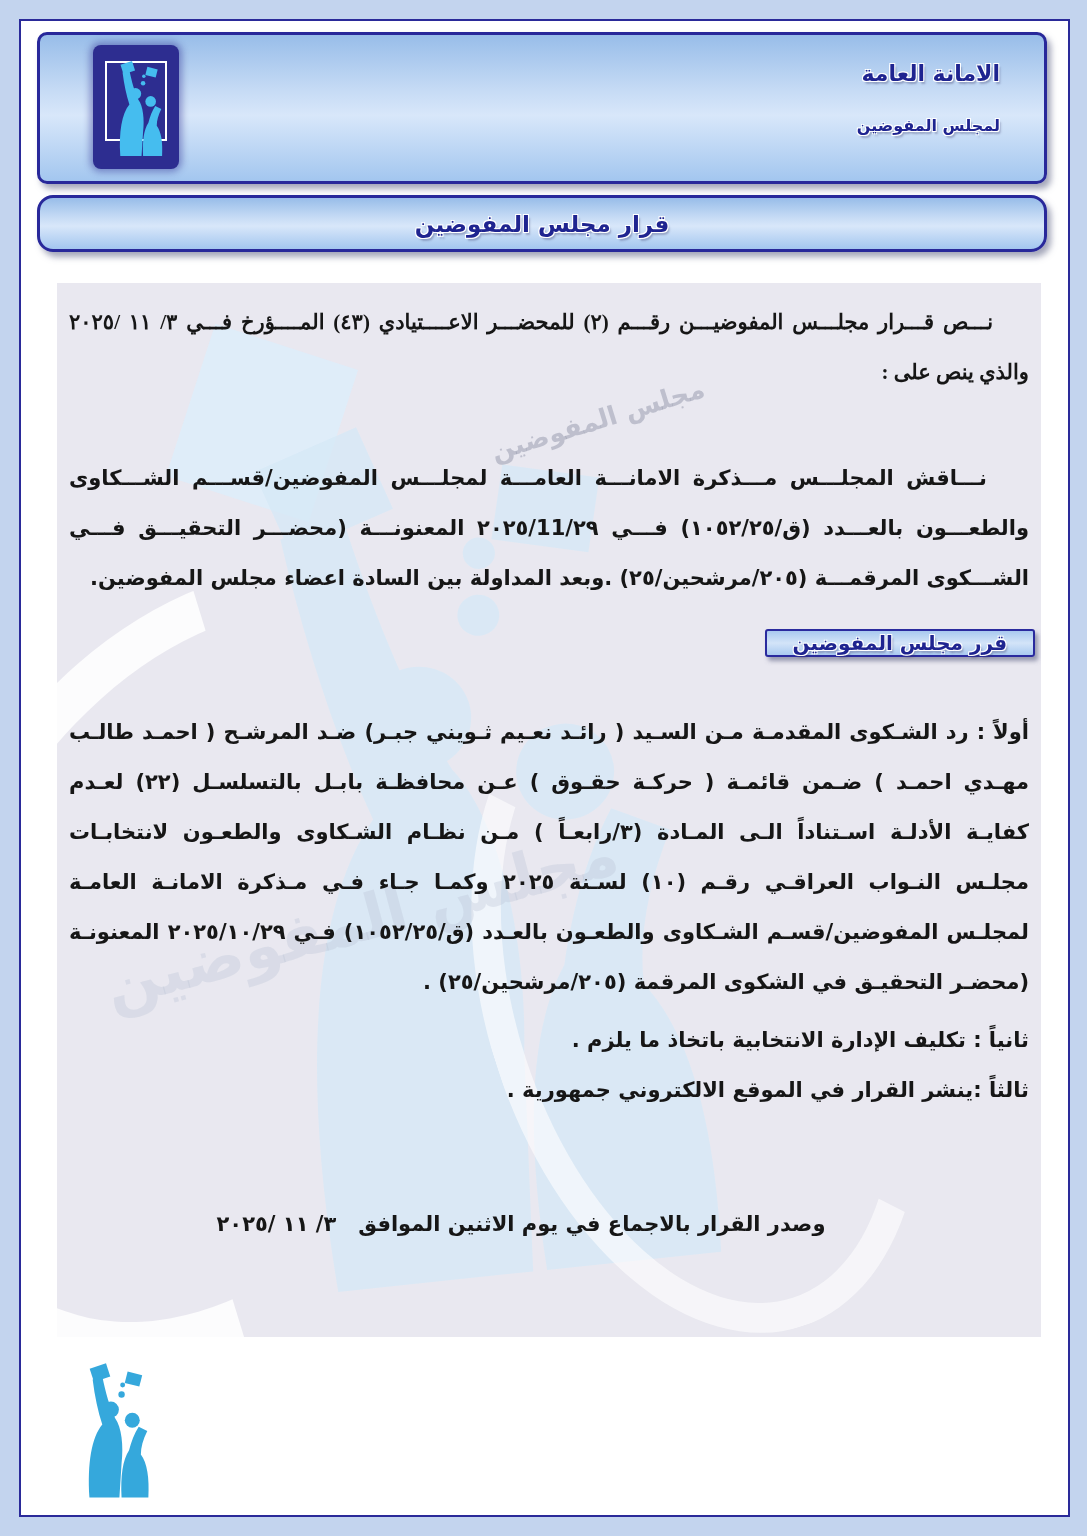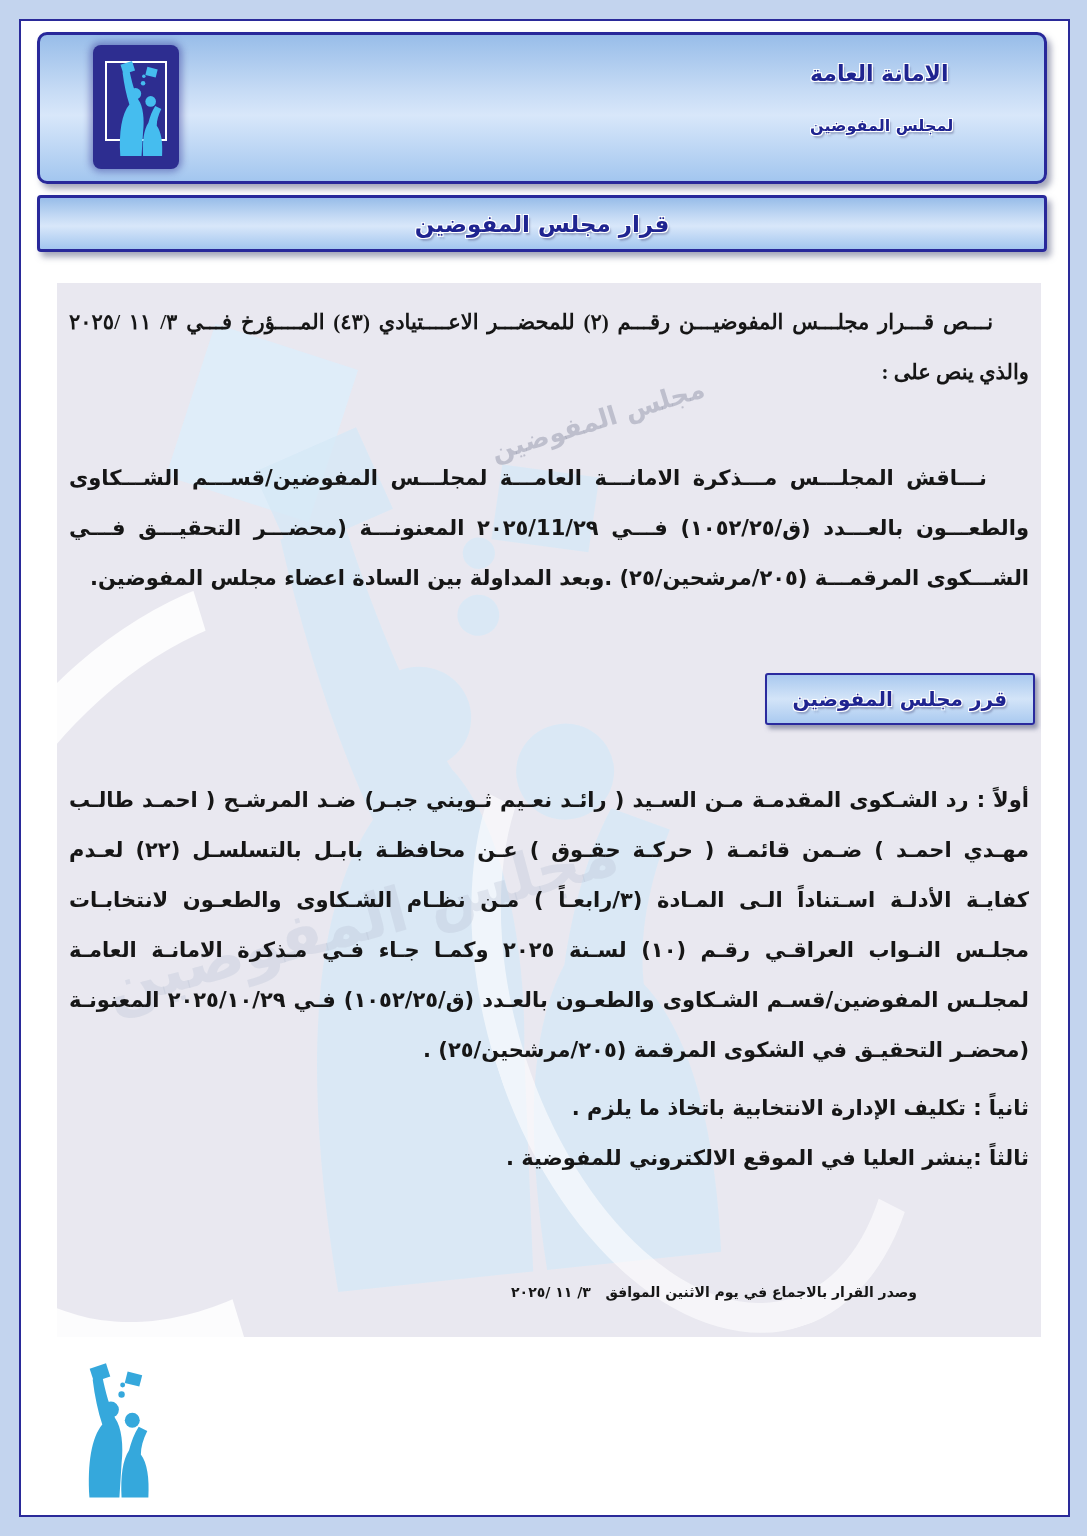--- a/index.html
+++ b/index.html
@@ -16,21 +16,21 @@
   
   .panel{
     border:3px solid #28289a;border-radius:10px;
     background:linear-gradient(180deg,#98bde9 0%,#c6dbf5 38%,#d8e7fa 55%,#a3c6ef 100%);
     box-shadow:4px 5px 6px rgba(90,95,130,.55);
     box-sizing:border-box;
   }
   .header-box{position:absolute;left:16px;top:11px;width:1010px;height:152px;}
   .title-box{
     position:absolute;left:16px;top:174px;width:1010px;height:57px;
-    display:flex;align-items:center;justify-content:center;border-radius:4px;
+    display:flex;align-items:center;justify-content:center;border-radius:16px;
   }
   .glow{
     color:#1f2490;font-weight:bold;
     text-shadow:-1px -1px 0 #fff,1px -1px 0 #fff,-1px 1px 0 #fff,1px 1px 0 #fff,2px 3px 2px rgba(60,60,110,.35);
   }
   
   .hdr-logo{
     position:absolute;left:53px;top:10px;width:86px;height:124px;
     background:#2d2d90;border-radius:8px;box-shadow:0 0 7px 3px rgba(45,45,144,.45);
   }
@@ -39,21 +39,21 @@
     border:2px solid #ffffff;
   }
   .logo-figs{position:absolute;left:6px;top:8px;width:76px;height:112px;color:#45bdef;}
   .hdr-center{position:absolute;left:330px;width:350px;top:8px;text-align:center;}
   .cal1{font-size:27px;font-weight:bold;color:#141a66;line-height:34px;
         text-shadow:-1px -1px 0 #eaf2fc,1px 1px 0 #eaf2fc,1px 2px 2px rgba(40,40,90,.45);}
   .cal2{font-size:21px;font-weight:bold;color:#141a66;line-height:32px;
         text-shadow:-1px -1px 0 #eaf2fc,1px 1px 0 #eaf2fc,1px 2px 2px rgba(40,40,90,.45);}
   .kur{font-size:16px;font-weight:bold;color:#1c2370;line-height:28px;margin-top:4px;}
   .eng{font-family:"Liberation Sans",sans-serif;font-size:15.5px;font-weight:bold;color:#202a75;line-height:24px;}
-  .hdr-right{position:absolute;right:44px;top:26px;width:190px;text-align:left;}
+  .hdr-right{position:absolute;right:44px;top:26px;width:190px;text-align:right;}
   .hdr-right .l1{font-size:22px;margin-bottom:30px;}
   .hdr-right .l2{font-size:16px;}
   .title-text{font-size:23px;}
   
   .scan{
     position:absolute;left:36px;top:262px;width:984px;height:1054px;
     background:#e9e8f0;overflow:hidden;
   }
   .wm-sq1{position:absolute;left:130px;top:60px;width:150px;height:160px;background:#dceefb;transform:rotate(18deg);opacity:.8;}
   .wm-logo{position:absolute;left:40px;top:90px;width:700px;height:960px;color:#d6e9f7;transform:rotate(-6deg);opacity:.75;}
@@ -67,30 +67,29 @@
             color:rgba(185,195,214,.33);transform:rotate(-15deg);white-space:nowrap;}
   
   .doc-text{position:relative;z-index:3;font-weight:bold;color:#161616;}
   .para{
     margin:0 12px;font-size:21px;line-height:50px;text-align:justify;
   }
   .p-intro{margin-top:14px;text-indent:36px;font-family:Liberation Serif, serif;}
   .p-discussion{margin-top:56px;text-indent:42px;}
   .badge-row{margin:26px 6px 0 0;}
   .badge{
-    display:inline-block;padding:12px 26px;font-size:20px;border-radius:3px;
+    display:inline-block;padding:0 26px;font-size:20px;border-radius:3px;
     border:2px solid #2a2a9e;
     background:linear-gradient(180deg,#a9c9ef 0%,#d3e4f8 50%,#aacaf0 100%);
     box-shadow:3px 4px 4px rgba(115,120,150,.7);
-    margin-top:44px;
   }
   .p-first{margin-top:50px;}
   .p-second{margin-top:8px;}
   .p-third{margin-top:0px;}
-  .p-closing{margin-top:84px;margin-left:68px;margin-right:124px;font-size:14px;}
+  .p-closing{margin-top:84px;text-align:center;margin-left:68px;margin-right:124px;font-size:21px;}
   
   .footer-logo{position:absolute;left:36px;top:1335px;width:112px;height:150px;color:#35a8dc;}
   svg{display:block;}
   .hidden-defs{position:absolute;width:0;height:0;overflow:hidden;}
 </style>
 </head>
 <body>
 
 <svg class="hidden-defs" aria-hidden="true">
   <defs>
@@ -137,21 +136,21 @@
     <div class="wm-text2">مجلس المفوضين</div>
 
     <div class="doc-text">
       <p class="para p-intro">نـــص قـــرار مجلـــس المفوضيـــن رقـــم (٢) للمحضـــر الاعــــتيادي (٤٣) المــــؤرخ فـــي ٣/ ١١ /٢٠٢٥ والذي ينص على :</p>
       <p class="para p-discussion">نـــاقش المجلـــس مـــذكرة الامانـــة العامـــة لمجلـــس المفوضين/قســـم الشـــكاوى والطعـــون بالعـــدد (ق/١٠٥٢/٢٥) فـــي ٢٠٢٥/11/٢٩ المعنونـــة (محضـــر التحقيـــق فـــي الشـــكوى المرقمـــة (٢٠٥/مرشحين/٢٥) .وبعد المداولة بين السادة اعضاء مجلس المفوضين.</p>
       <div class="badge-row">
         <span class="badge glow">قرر مجلس المفوضين</span>
       </div>
       <p class="para p-first">أولاً : رد الشـكوى المقدمـة مـن السـيد ( رائـد نعـيم ثـويني جبـر) ضـد المرشـح ( احمـد طالـب مهـدي احمـد ) ضـمن قائمـة ( حركـة حقـوق ) عـن محافظـة بابـل بالتسلسـل (٢٢) لعـدم كفايـة الأدلـة اسـتناداً الـى المـادة (٣/رابعـاً ) مـن نظـام الشـكاوى والطعـون لانتخابـات مجلـس النـواب العراقـي رقـم (١٠) لسـنة ٢٠٢٥ وكمـا جـاء فـي مـذكرة الامانـة العامـة لمجلـس المفوضين/قسـم الشـكاوى والطعـون بالعـدد (ق/١٠٥٢/٢٥) فـي ٢٠٢٥/١٠/٢٩ المعنونـة (محضـر التحقيـق في الشكوى المرقمة (٢٠٥/مرشحين/٢٥) .</p>
       <p class="para p-second">ثانياً : تكليف الإدارة الانتخابية باتخاذ ما يلزم .</p>
-      <p class="para p-third">ثالثاً :ينشر العليا في الموقع الالكتروني للمفوضية .</p>
+      <p class="para p-third">ثالثاً :ينشر القرار في الموقع الالكتروني جمهورية .</p>
       <p class="para p-closing">وصدر القرار بالاجماع في يوم الاثنين الموافق&nbsp;&nbsp; ٣/ ١١ /٢٠٢٥</p>
     </div>
   </div>
 
   <svg class="footer-logo" viewBox="0 0 100 140">
     <use href="#emblem"></use>
   </svg>
 
 </div>
 

